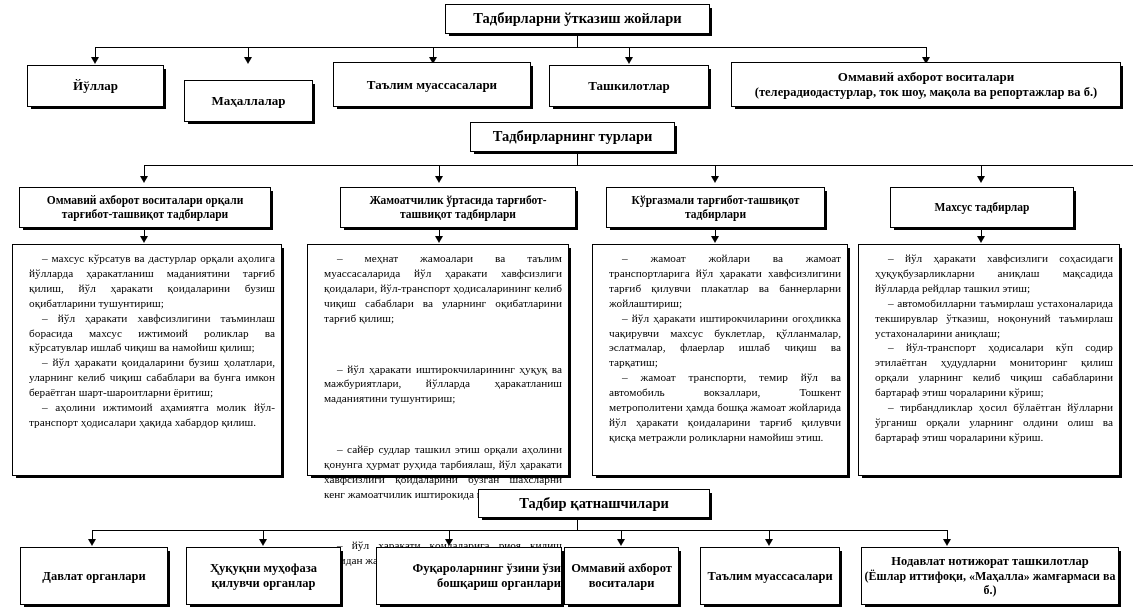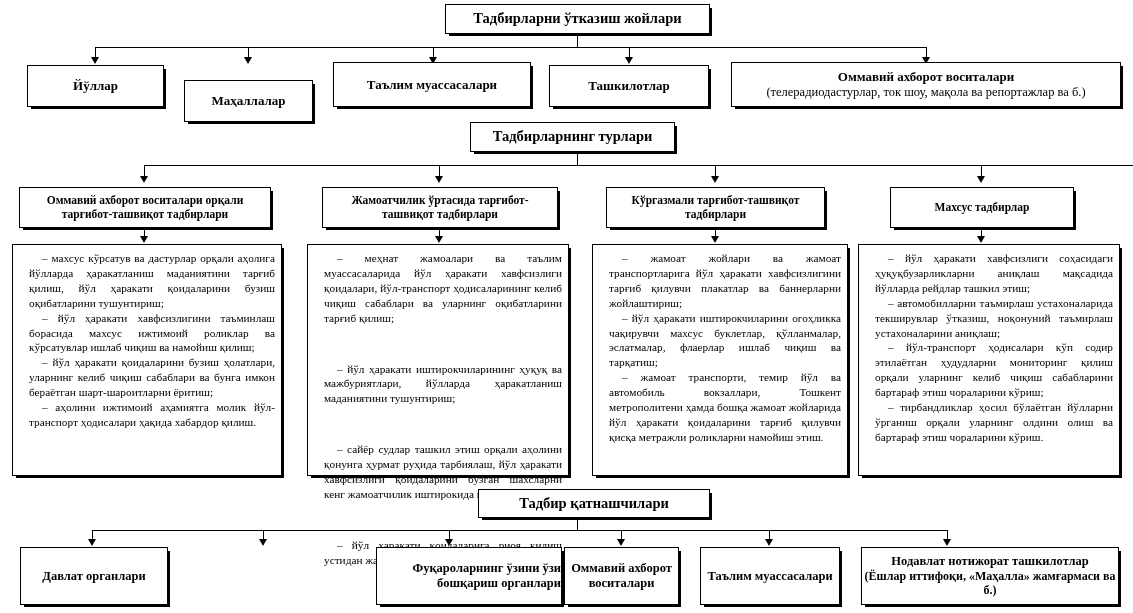--- a/index.html
+++ b/index.html
@@ -44,21 +44,21 @@
   }
   .title-box {
     font-weight: bold;
     font-size: 14.5px;
   }
   .node-box {
     font-weight: bold;
     font-size: 13px;
   }
   .node-box .sub {
-    font-weight: normal;
+    font-weight: bold;
     font-size: 12.5px;
     margin-top: 1px;
   }
   .cat-box {
     font-weight: bold;
     font-size: 11.5px;
     padding: 2px 6px;
   }
   .content-box {
     justify-content: flex-start;
@@ -155,21 +155,21 @@
   <div class="vline" style="left:439px; top:165px; height:13px;"></div>
   <div class="arrow" style="left:435px; top:176px;"></div>
   <div class="vline" style="left:715px; top:165px; height:13px;"></div>
   <div class="arrow" style="left:711px; top:176px;"></div>
   <div class="vline" style="left:981px; top:165px; height:13px;"></div>
   <div class="arrow" style="left:977px; top:176px;"></div>
 
   <div class="box cat-box" style="left:19px; top:187px; width:252px; height:41px;">
     <span>Оммавий ахборот воситалари орқали тарғибот-ташвиқот тадбирлари</span>
   </div>
-  <div class="box cat-box" style="left:322px; top:187px; width:236px; height:41px;align-items:center;">
+  <div class="box cat-box" style="left:340px; top:187px; width:236px; height:41px;align-items:center;">
     <span>Жамоатчилик ўртасида тарғибот-ташвиқот тадбирлари</span>
   </div>
   <div class="box cat-box" style="left:606px; top:187px; width:219px; height:41px;">
     <span>Кўргазмали тарғибот-ташвиқот тадбирлари</span>
   </div>
   <div class="box cat-box" style="left:890px; top:187px; width:184px; height:41px;">
     <span>Махсус тадбирлар</span>
   </div>
 
   <div class="vline" style="left:144px; top:228px; height:10px;"></div>
@@ -223,20 +223,23 @@
   <div class="vline" style="left:621px; top:530px; height:11px;"></div>
   <div class="arrow" style="left:617px; top:539px;"></div>
   <div class="vline" style="left:769px; top:530px; height:11px;"></div>
   <div class="arrow" style="left:765px; top:539px;"></div>
   <div class="vline" style="left:947px; top:530px; height:11px;"></div>
   <div class="arrow" style="left:943px; top:539px;"></div>
 
   <div class="box bottom-box" style="left:20px; top:547px; width:148px; height:58px;">
     <span>Давлат органлари</span>
   </div>
+  <div class="box bottom-box" style="left:186px; top:547px; width:155px; height:58px;">
+    <span>Ҳуқуқни муҳофаза қилувчи органлар</span>
+  </div>
   <div class="box bottom-box" style="left:376px; top:547px; width:186px; height:58px;text-align:right;">
     <span>Фуқароларнинг ўзини ўзи бошқариш органлари</span>
   </div>
   <div class="box bottom-box" style="left:564px; top:547px; width:115px; height:58px;">
     <span>Оммавий ахборот воситалари</span>
   </div>
   <div class="box bottom-box" style="left:700px; top:547px; width:140px; height:58px;">
     <span>Таълим муассасалари</span>
   </div>
   <div class="box bottom-box" style="left:861px; top:547px; width:258px; height:58px;">

